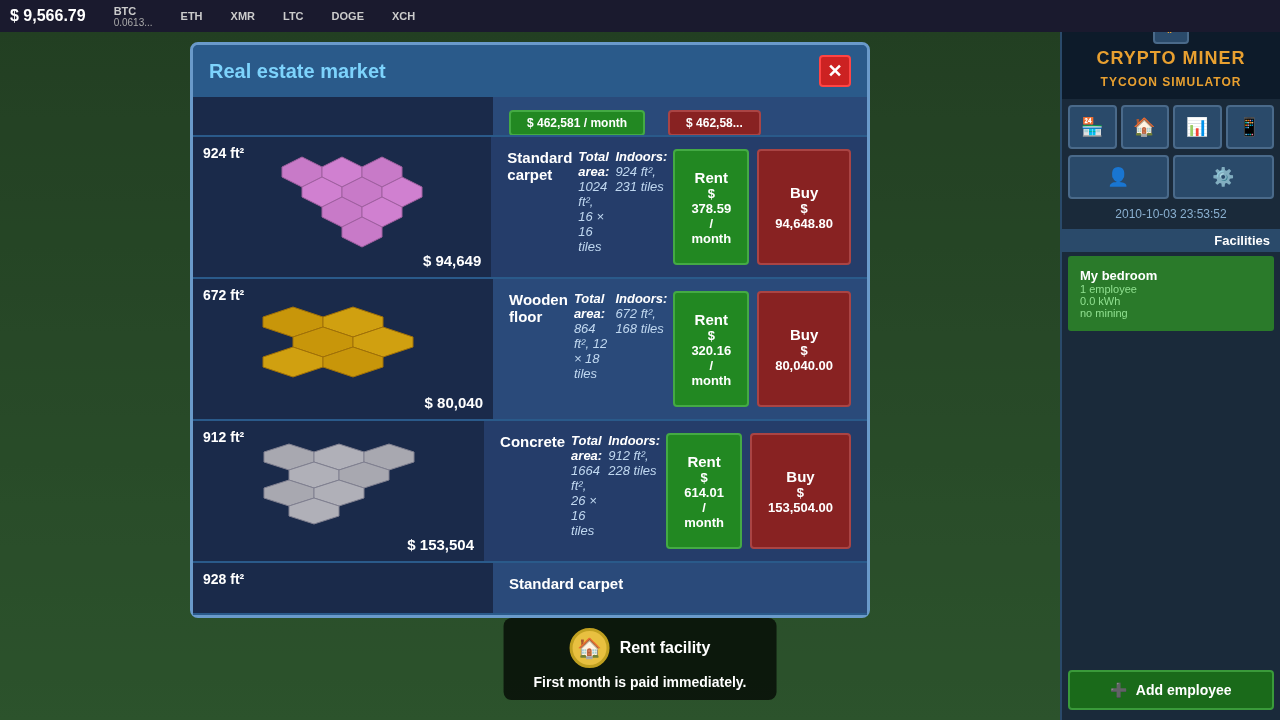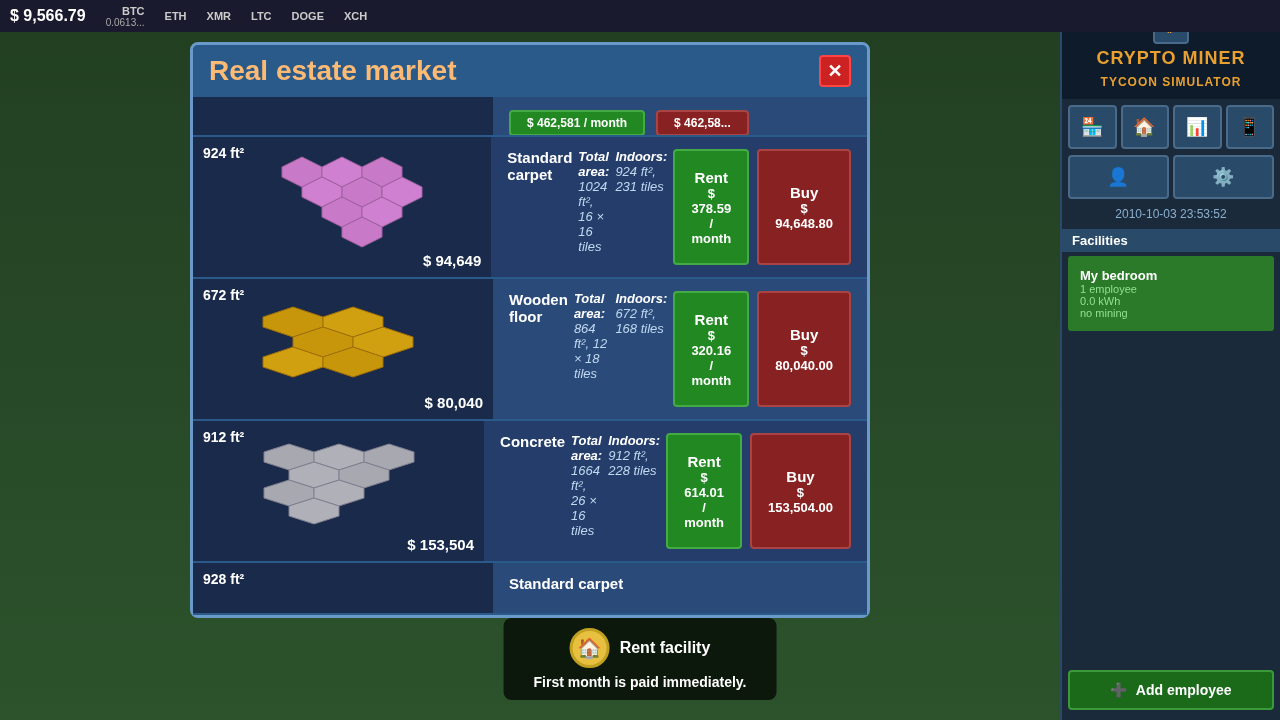--- a/index.html
+++ b/index.html
@@ -14,23 +14,22 @@
 
     
     .top-bar {
       position: absolute;
       top: 0; left: 0; right: 0;
       height: 32px;
       background: #1a1a2e;
       display: flex;
       align-items: center;
       padding: 0 10px;
-      gap: 20px;
+      gap: 28px;
       z-index: 10;
-      text-align: right;
     }
     .price-btc {
       color: #ffffff;
       font-size: 16px;
       font-weight: bold;
     }
     .crypto-item {
       display: flex;
       flex-direction: column;
       color: #aaa;
@@ -104,21 +103,21 @@
       text-align: center;
       padding: 8px;
       border-radius: 7px;
     }
     .facilities-header {
       background: #2a4a6a;
       color: #ffffff;
       font-size: 13px;
       font-weight: bold;
       padding: 4px 10px;
-      text-align: left;
+      text-align: right;
     }
     .facility-item {
       background: #2a7a2a;
       margin: 4px 6px;
       padding: 12px;
       border-radius: 3px;
     }
     .facility-name { color: #ffffff; font-size: 13px; font-weight: bold; }
     .facility-detail { color: #90e090; font-size: 11px; }
 
@@ -173,22 +172,22 @@
 
     .modal-header {
       background: #2a5a8a;
       padding: 10px 16px;
       border-radius: 5px 5px 0 0;
       display: flex;
       align-items: center;
       justify-content: space-between;
     }
     .modal-title {
-      color: #fdba74;
-      font-size: 28px;
+      color: #7dd3fc;
+      font-size: 20px;
       font-weight: bold;
     }
     .close-btn {
       background: #cc2222;
       border: 2px solid #ff4444;
       border-radius: 4px;
       color: #ffffff;
       font-size: 18px;
       font-weight: bold;
       width: 32px; height: 32px;
@@ -416,21 +415,21 @@
       <span class="modal-title">Real estate market</span>
       <button class="close-btn">✕</button>
     </div>
 
     <div class="modal-body">
 
       <div class="property-row-partial">
         <div style="width:300px;background:#1a2a4a;display:flex;align-items:center;padding:0 10px;">
           <span style="color:#fff;font-size:14px;font-weight:bold;"></span>
         </div>
-        <div style="flex:1;display:flex;align-items:center;padding:0 16px;gap:11px;margin-top:13px;">
+        <div style="flex:1;display:flex;align-items:center;padding:0 16px;gap:23px;margin-top:13px;">
           <div style="background:#228822;border:2px solid #44aa44;border-radius:4px;color:#fff;font-size:12px;font-weight:bold;padding:4px 16px;">$ 462,581 / month</div>
           <div style="background:#882222;border:2px solid #aa4444;border-radius:4px;color:#fff;font-size:12px;font-weight:bold;padding:4px 16px;">$ 462,58...</div>
         </div>
       </div>
 
       <div class="property-row">
         <div class="property-image">
           <span class="property-size">924 ft²</span>
           <svg class="iso" width="180" height="90" viewBox="0 0 180 90">
 

